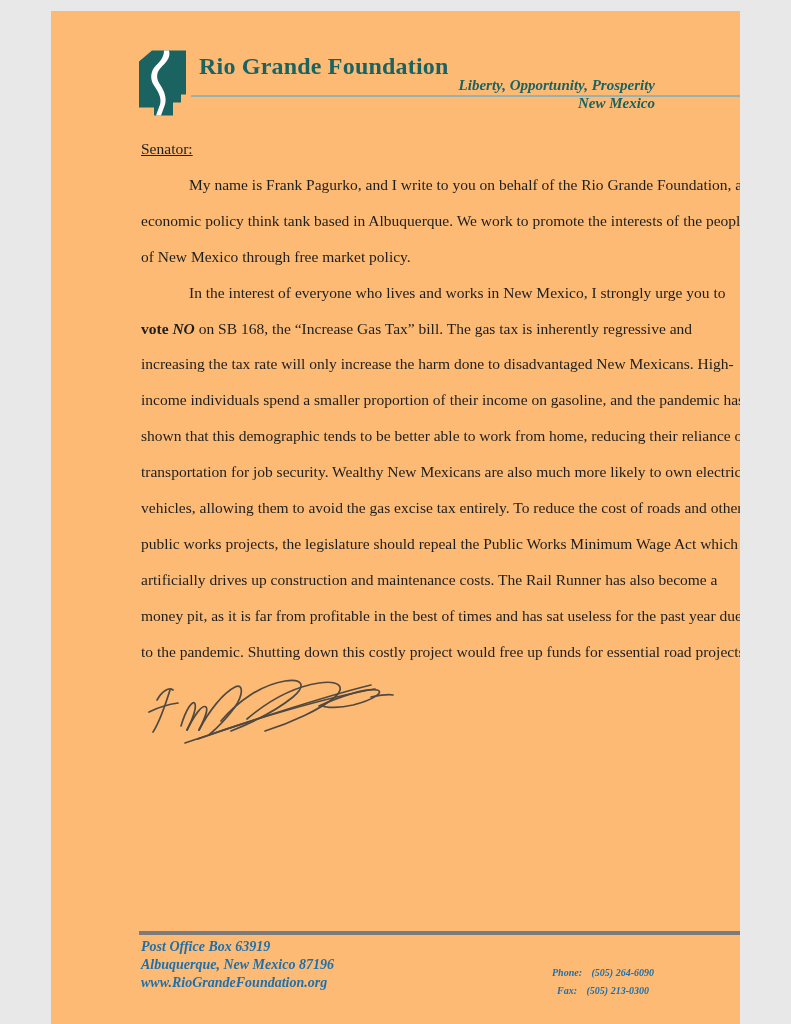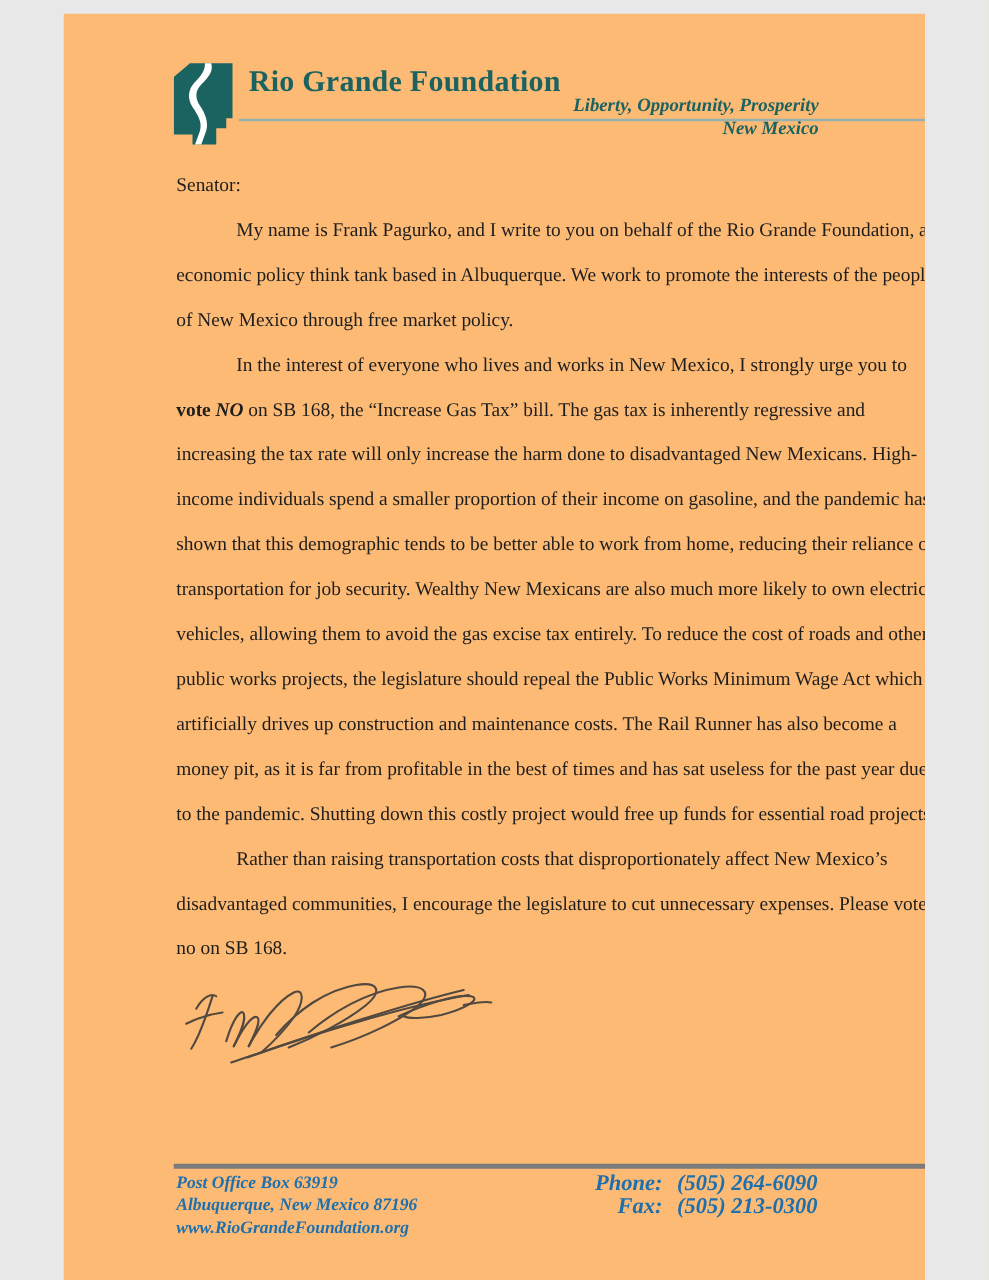--- a/index.html
+++ b/index.html
@@ -42,40 +42,40 @@
     font-size:15px;font-weight:bold;font-style:italic;
     color:var(--brand-teal);white-space:nowrap;
   }
 
   
   .letter-body{
     position:absolute;left:90px;top:120px;width:614px;
     font-size:15.5px;line-height:35.9px;color:var(--body-text);
     text-align:left;
   }
-  .salutation{margin:0;}
+  .salutation{margin:0;text-decoration:underline;}
   .para{margin:0;text-indent:48px;}
   .para .bold{font-weight:bold;}
   .para .bold-italic{font-weight:bold;font-style:italic;}
   .signature-svg{display:block;margin:3px 0 2px 2px;}
   .sig-name{margin:0 0 0 48px;line-height:24px;}
 
   
   .footer-rule{
     position:absolute;left:88px;top:920px;width:618px;height:4px;
     background:var(--footer-rule);
   }
   .footer-left{
     position:absolute;left:90px;top:927px;
     font-size:14px;line-height:17.8px;
     font-weight:bold;font-style:italic;color:var(--footer-blue);
   }
   .footer-right{
-    position:absolute;right:86px;top:927px;text-align:right;
-    font-size:18px;line-height:17.8px;
+    position:absolute;right:86px;top:953px;text-align:center;
+    font-size:10px;line-height:17.8px;
     font-weight:bold;font-style:italic;color:var(--footer-blue);
   }
   .contact-row .contact-value{margin-left:7px;}
 </style>
 </head>
 <body>
 
 <div class="page">
 
   <header>
@@ -88,21 +88,20 @@
     <p class="tagline">Liberty, Opportunity, Prosperity</p>
     <p class="region">New Mexico</p>
   </header>
 
   <main class="letter-body">
     <p class="salutation">Senator:</p>
 
     <div id="paragraphs">
         <p class="para"><span>My name is Frank Pagurko, and I write to you on behalf of the Rio Grande Foundation, an economic policy think tank based in Albuquerque. We work to promote the interests of the people of New Mexico through free market policy.</span></p>
         <p class="para"><span>In the interest of everyone who lives and works in New Mexico, I strongly urge you to </span><span class="bold">vote </span><span class="bold-italic">NO</span><span> on SB 168, the “Increase Gas Tax” bill. The gas tax is inherently regressive and increasing the tax rate will only increase the harm done to disadvantaged New Mexicans. High-income individuals spend a smaller proportion of their income on gasoline, and the pandemic has shown that this demographic tends to be better able to work from home, reducing their reliance on transportation for job security. Wealthy New Mexicans are also much more likely to own electric vehicles, allowing them to avoid the gas excise tax entirely. To reduce the cost of roads and other public works projects, the legislature should repeal the Public Works Minimum Wage Act which artificially drives up construction and maintenance costs. The Rail Runner has also become a money pit, as it is far from profitable in the best of times and has sat useless for the past year due to the pandemic. Shutting down this costly project would free up funds for essential road projects.</span></p>
-        <p class="para"><span>Rather than raising transportation costs that disproportionately affect New Mexico’s disadvantaged communities, I encourage the legislature to cut unnecessary expenses. Please vote no on SB 168.</span></p>
       </div>
 
     <svg class="signature-svg" width="252" height="76" viewBox="0 0 252 76" aria-hidden="true">
       <g fill="none" stroke="#3a3a3a" stroke-width="1.7" stroke-linecap="round" opacity="0.88">
         <path d="M14,27 C19,18 26,14 30,17"></path>
         <path d="M27,17 C22,33 16,50 10,59"></path>
         <path d="M6,39 C16,34 27,31 35,30"></path>
         <path d="M38,53 C43,36 50,26 52,31 C54,37 48,49 44,57"></path>
         <path d="M44,57 C51,43 59,31 63,34 C66,37 60,49 56,57"></path>
         <path d="M56,57 C66,38 80,20 92,14 C101,10 100,22 92,34 C84,45 74,55 66,62"></path>

